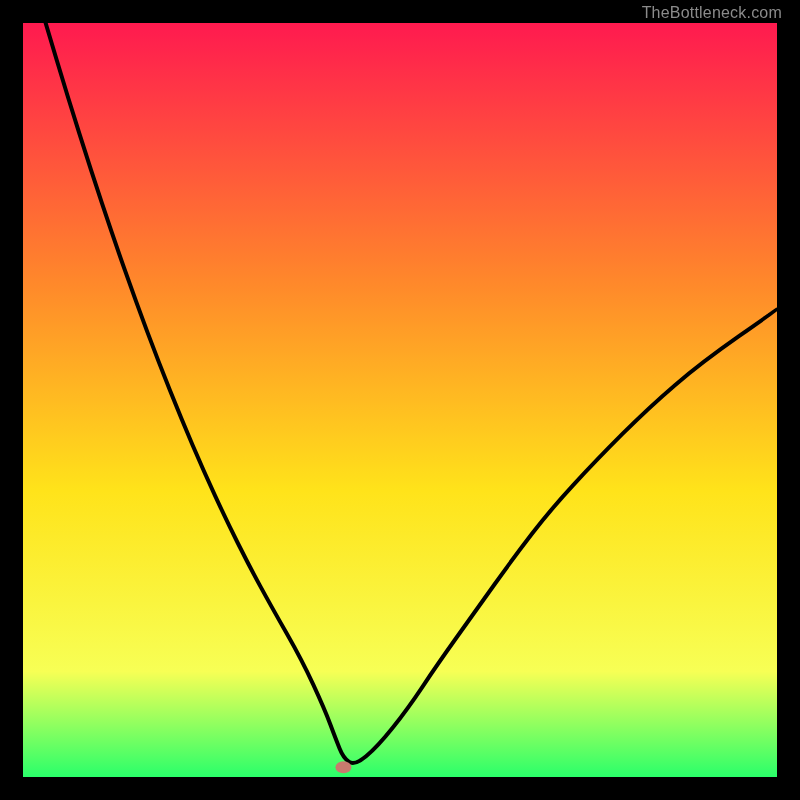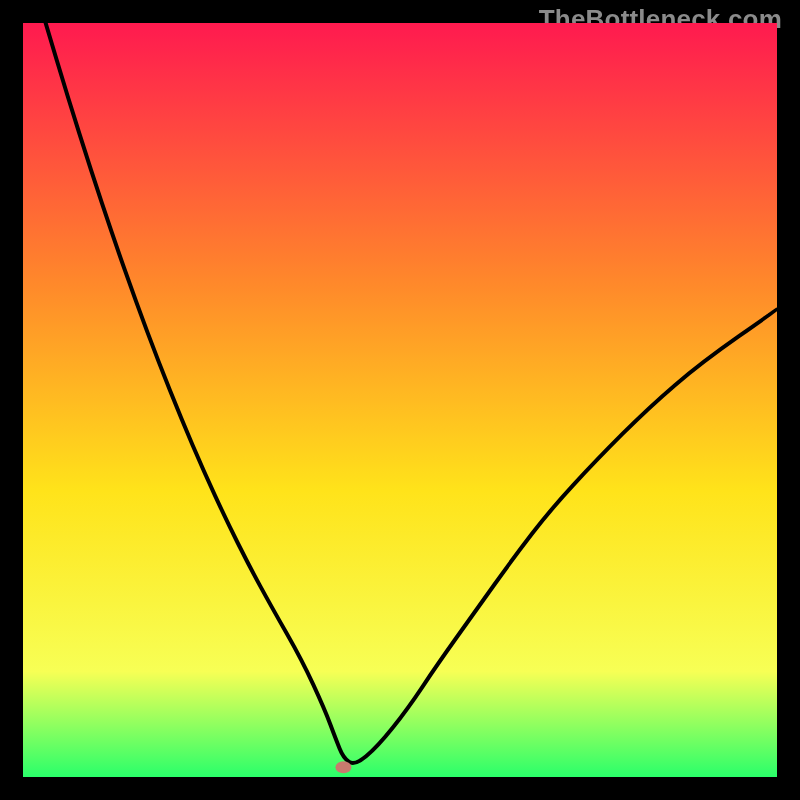--- a/index.html
+++ b/index.html
@@ -16,22 +16,22 @@
     top: 0;
     width: 800px;
     height: 800px;
     background: #000;
   }
   .watermark {
     position: absolute;
     top: 4px;
     right: 18px;
     font-family: Arial, Helvetica, sans-serif;
-    font-size: 26px;
-    font-weight: 700;
+    font-size: 16px;
+    font-weight: 400;
     color: #8b8b8b;
     letter-spacing: 0.2px;
   }
   svg {
     position: absolute;
     left: 23px;
     top: 23px;
     width: 754px;
     height: 754px;
     display: block;

